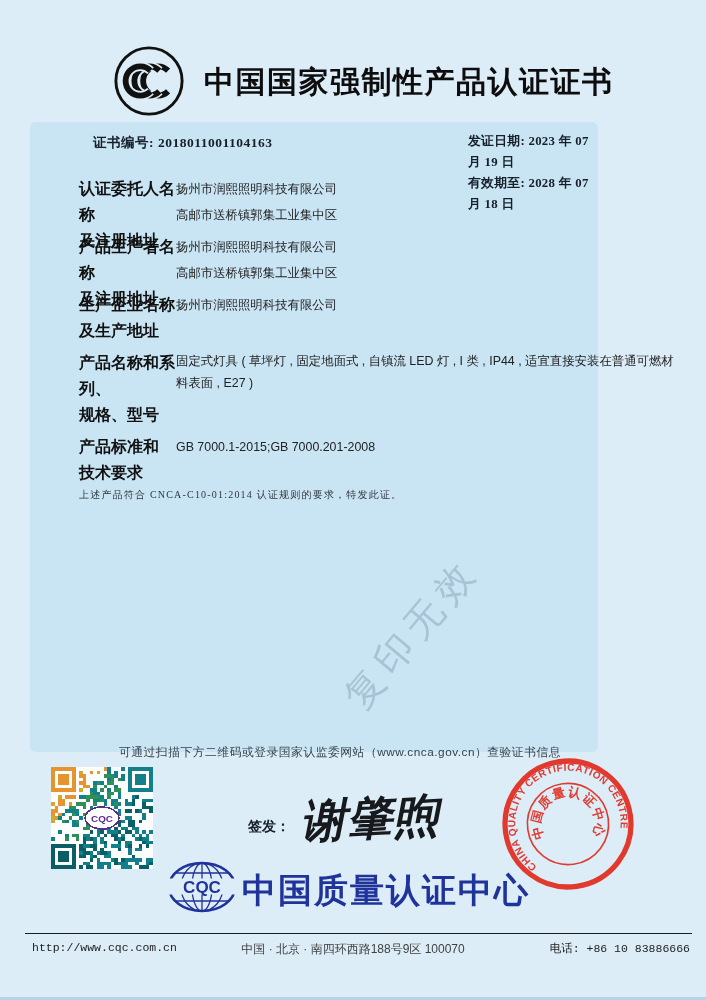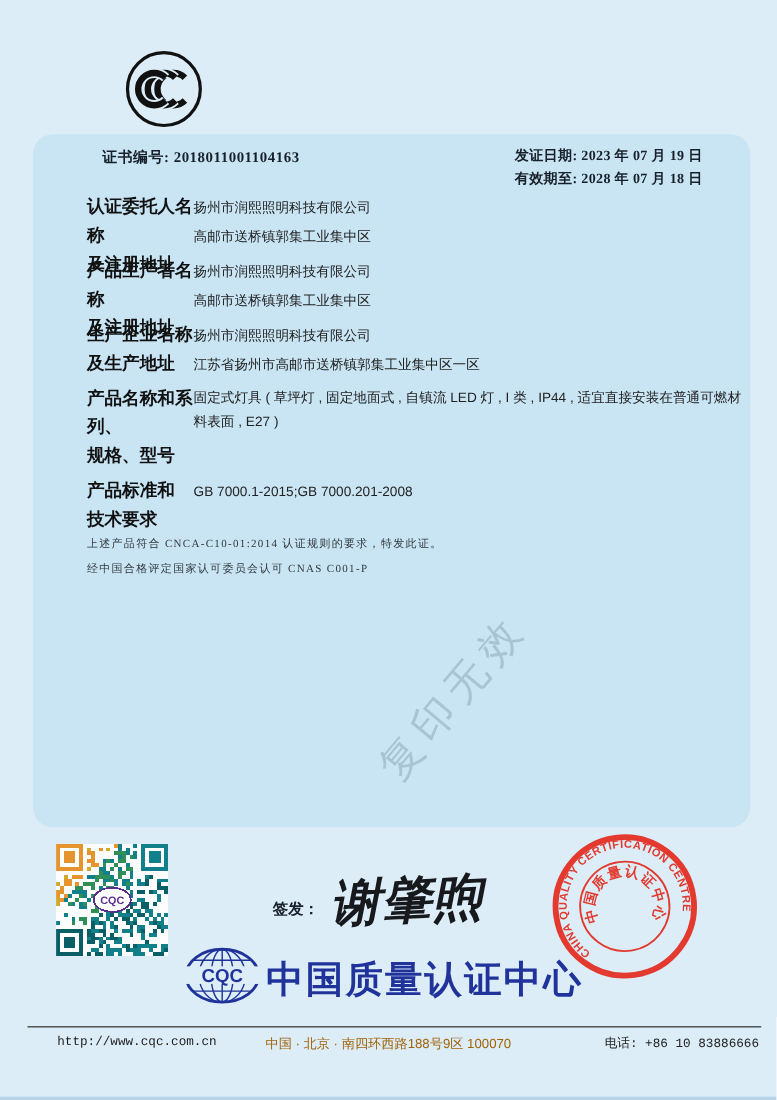--- a/index.html
+++ b/index.html
@@ -8,21 +8,21 @@
     background:#dcedf8;
     font-family:"Liberation Sans","DejaVu Sans",sans-serif;
     color:#1a1a1a;
   }
   .abs{position:absolute;}
   
   #ccc-logo{left:112px;top:44px;}
   #title{left:204px;top:62px;font-size:30px;font-weight:700;letter-spacing:1.5px;color:#0d0d0d;
          font-family:"Liberation Sans","DejaVu Sans",sans-serif;}
   
-  #panel{left:30px;top:122px;width:652px;height:630px;background:#c9e5f4;border-radius:18px;text-decoration:underline;}
+  #panel{left:30px;top:122px;width:568px;height:630px;background:#c9e5f4;border-radius:6px;text-decoration:underline;}
   .serifb{font-family:"Liberation Serif","DejaVu Serif",serif;font-weight:700;color:#17202a;}
   #cert-number{left:63px;top:12px;font-size:13.5px;letter-spacing:.5px;}
   #cert-dates{left:438px;top:9px;font-size:12.8px;line-height:21px;letter-spacing:.3px;}
   
   .frow{position:absolute;left:0;top:0;width:652px;}
   .flabel{position:absolute;left:49px;width:100px;font-weight:700;font-size:16px;line-height:26px;color:#111;}
   .fvalue{position:absolute;left:146px;width:508px;font-size:12.4px;color:#222;}
   .fvalue .ln{line-height:26px;}
   .fvalue .para{line-height:22px;}
   #row1{top:54px;}#row2{top:112px;}#row3{top:170px;}#row4{top:228px;}#row5{top:312px;}
@@ -42,40 +42,41 @@
   #sign-label{left:248px;top:818px;font-size:14px;}
   #signature{left:300px;top:788px;font-size:46px;font-weight:700;font-style:italic;
     font-family:"Liberation Serif","DejaVu Serif",serif;color:#17191c;transform:rotate(-3deg);white-space:nowrap;}
   #stamp{left:500px;top:756px;}
   
   #cqc-globe{left:166px;top:861px;}
   #org-name{left:242px;top:868px;font-size:34px;font-weight:700;letter-spacing:2px;color:#20339b;white-space:nowrap;}
   
   #footer-rule{left:25px;top:933px;width:667px;border-top:1.6px solid #1c1c1c;height:0;}
   .mono{font-family:"Liberation Mono","DejaVu Sans Mono",monospace;}
-  #website{left:32px;top:941px;font-size:11.5px;color:#222;margin-left:20px;}
-  #address{left:153px;top:941px;width:400px;text-align:center;font-size:12px;color:#a16207;}
+  #website{left:32px;top:941px;font-size:11.5px;color:#222;}
+  #address{left:153px;top:941px;width:400px;text-align:center;font-size:12px;color:#404040;}
   #phone{right:16px;top:941px;font-size:11.5px;color:#222;text-align:left;}
   #bottom-edge{left:0;top:997px;width:706px;height:3px;background:#b7d4e7;}
 </style>
 </head>
 <body>
 
 <div id="page">
 
   <svg id="ccc-logo" class="abs" width="74" height="74" viewBox="0 0 76 76">
     <circle cx="38" cy="38" r="34" fill="none" stroke="#111" stroke-width="3"></circle>
     <g fill="none">
       <path d="M 57.6 27.4 A 15 15 0 1 0 57.6 48.6" stroke="#111" stroke-width="6"></path>
       <path d="M 48.6 27.4 A 15 15 0 1 0 48.6 48.6" stroke="#dcedf8" stroke-width="9.5"></path>
       <path d="M 48.6 27.4 A 15 15 0 1 0 48.6 48.6" stroke="#111" stroke-width="6"></path>
       <path d="M 39.6 27.4 A 15 15 0 1 0 39.6 48.6" stroke="#dcedf8" stroke-width="9.5"></path>
       <path d="M 39.6 27.4 A 15 15 0 1 0 39.6 48.6" stroke="#111" stroke-width="6"></path>
     </g>
   </svg>
+  <div id="title" class="abs">中国国家强制性产品认证证书</div>
 
   <div id="panel" class="abs">
 
     <div id="cert-number" class="abs serifb">
       <span>证书编号: </span><span>2018011001104163</span>
     </div>
 
     <div id="cert-dates" class="abs serifb">
       <div>
         <span>发证日期: </span><span>2023 年 07 月 19 日</span>
@@ -107,21 +108,20 @@
       </div>
     </div>
 
     <div id="row3" class="frow">
       <div class="flabel">
         <div>生产企业名称</div>
           <div>及生产地址</div>
       </div>
       <div class="fvalue">
         <div class="ln">扬州市润熙照明科技有限公司</div>
-          <div class="ln">江苏省扬州市高邮市送桥镇郭集工业集中区一区</div>
       </div>
     </div>
 
     <div id="row4" class="frow">
       <div class="flabel">
         <div>产品名称和系列、</div>
           <div>规格、型号</div>
       </div>
       <div class="fvalue">
         <div class="para">固定式灯具 ( 草坪灯 , 固定地面式 , 自镇流 LED 灯 , I 类 , IP44 , 适宜直接安装在普通可燃材料表面 , E27 )</div>
@@ -133,28 +133,28 @@
         <div>产品标准和</div>
           <div>技术要求</div>
       </div>
       <div class="fvalue">
         <div class="ln">GB 7000.1-2015;GB 7000.201-2008</div>
       </div>
     </div>
 
     <div id="statements" class="abs">
       <div>上述产品符合 CNCA-C10-01:2014 认证规则的要求，特发此证。</div>
-      <div>经中国合格评定国家认可委员会认可 CNAS C001-P</div>
     </div>
 
     <div id="watermark" class="abs">
       <span>复印无效</span>
     </div>
   </div>
 
+  <div id="verify-note" class="abs">可通过扫描下方二维码或登录国家认监委网站（www.cnca.gov.cn）查验证书信息</div>
 
   <svg id="qr" class="abs" width="102" height="102" viewBox="0 0 29 29" shape-rendering="crispEdges">
     <rect x="0" y="0" width="29" height="29" fill="#fdfdfd"></rect>
     <g id="qr-cells">
         <rect x="15" y="0" width="1" height="1" fill="#e6952e"></rect>
         <rect x="16" y="0" width="1" height="1" fill="#12808b"></rect>
         <rect x="20" y="0" width="1" height="1" fill="#12808b"></rect>
         <rect x="8" y="1" width="1" height="1" fill="#d2a92e"></rect>
         <rect x="11" y="1" width="1" height="1" fill="#e6952e"></rect>
         <rect x="13" y="1" width="1" height="1" fill="#d2a92e"></rect>

